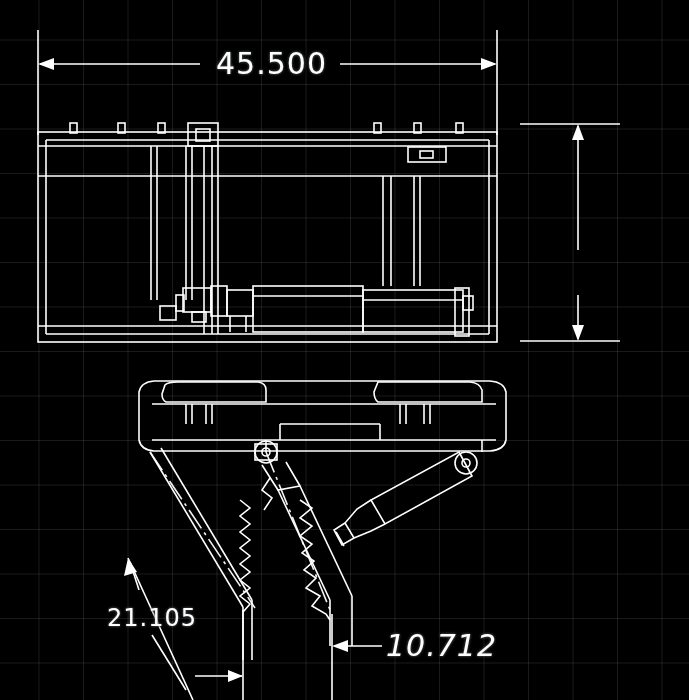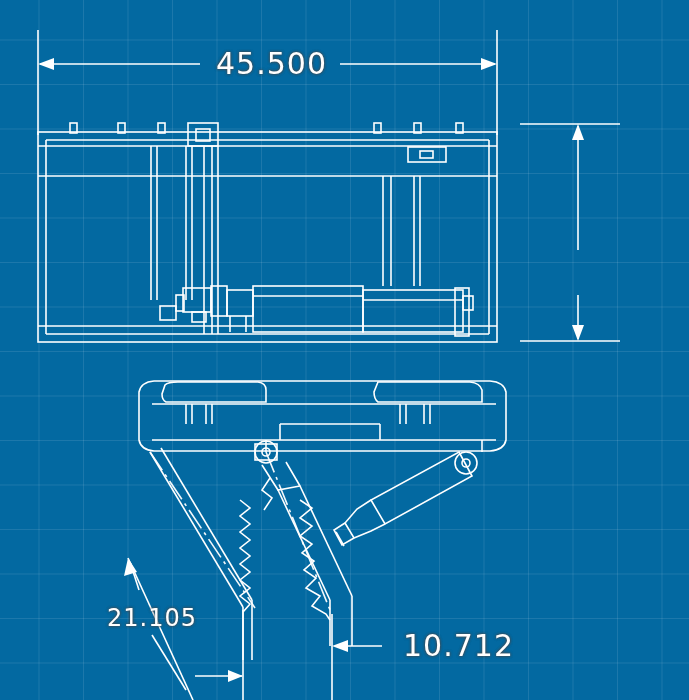--- a/index.html
+++ b/index.html
@@ -4,21 +4,21 @@
 <style>
   html, body {
     margin: 0;
     padding: 0;
     background: #5a5d61;
   }
   #root {
     position: relative;
     width: 689px;
     height: 700px;
-    background: #0369a1;
+    background: #000000;
     overflow: hidden;
     font-family: "DejaVu Sans", sans-serif;
   }
   
   .grid {
     position: absolute;
     inset: 0;
     background-image:
       linear-gradient(to right, rgba(255,255,255,0.10) 1px, transparent 1px),
       linear-gradient(to bottom, rgba(255,255,255,0.10) 1px, transparent 1px);
@@ -33,21 +33,21 @@
     position: absolute;
     color: #ffffff;
     font-family: "DejaVu Sans", sans-serif;
     letter-spacing: 1px;
     white-space: nowrap;
     text-shadow: 0 0 3px rgba(70,73,77,0.9), 0 0 3px rgba(70,73,77,0.9);
   }
   #dim-top-label   { left: 216px; top:  46px; font-size: 30px; }
   #dim-right-label { left: 535px; top: 256px; font-size: 30px; }
   #dim-bl-label    { left: 107px; top: 604px; font-size: 24px; }
-  #dim-br-label    { left: 403px; top: 628px; font-size: 30px; }
+  #dim-br-label    { left: 386px; top: 628px; font-size: 30px; font-style: italic; }
 </style>
 </head>
 <body>
 
 <div id="root">
 
   <div class="grid"></div>
 
   <svg class="drawing" viewBox="0 0 689 700" width="689" height="700" stroke="#ffffff" fill="none" stroke-width="1.6" shape-rendering="geometricPrecision">
 

